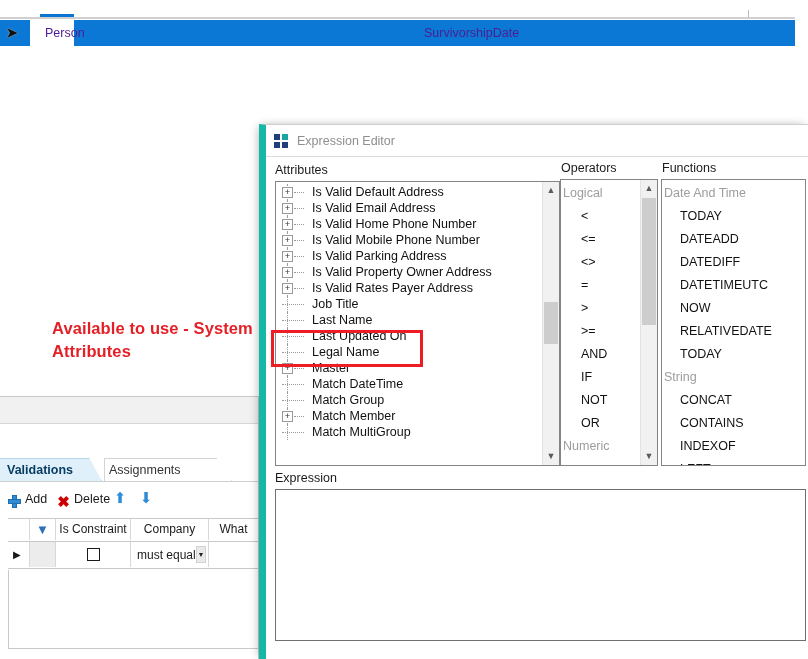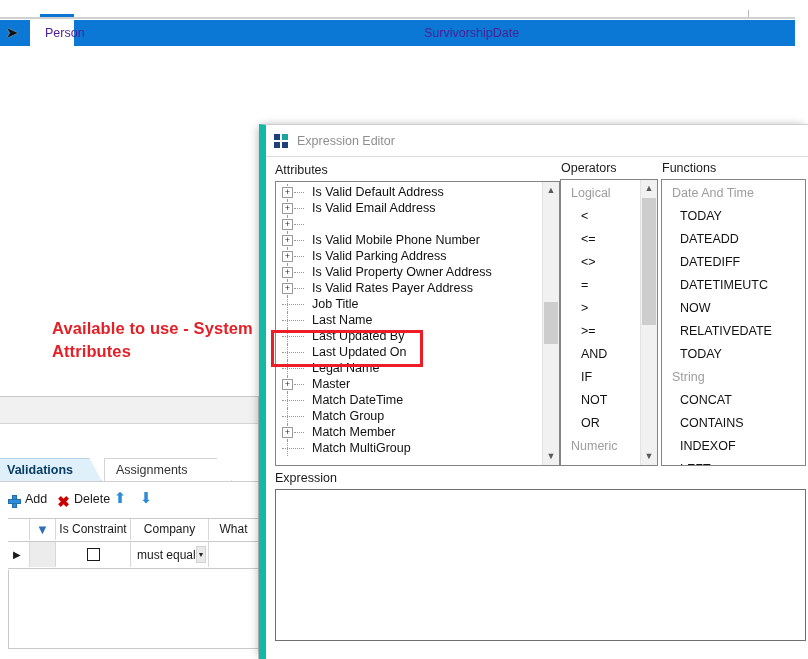--- a/index.html
+++ b/index.html
@@ -102,21 +102,21 @@
     background: #dff0fb;
     border: 1px solid #b8d4e8; border-bottom: none;
     padding-left: 10px;
     clip-path: polygon(0 0, 88% 0, 100% 100%, 0 100%);
   }
   .tab-assignments {
     left: 104px; width: 128px;
     color: #333;
     background: #ffffff;
     border: 1px solid #d4d4d4; border-bottom: none;
-    padding-left: 11px;
+    padding-left: 4px;
     clip-path: polygon(0 0, 88% 0, 100% 100%, 0 100%);
   }
   .tab-underline {
     position: absolute; left: 0; top: 481px; width: 258px; height: 1px;
     background: #cfcfcf;
   }
 
   
   .grid-cmd { position: absolute; left: 0; top: 490px; width: 258px; height: 22px; }
   .gc-item {
@@ -271,21 +271,21 @@
     border-top: 1px dotted #9a9a9a;
   }
   .tree-node.leaf .stub2 {
     position: absolute; left: 6px; top: 8px; width: 22px; height: 1px;
     border-top: 1px dotted #9a9a9a;
   }
 
   
   .simple-list { position: absolute; left: 0; top: 0; right: 16px; bottom: 0; overflow: hidden; padding-top: 2px; }
   .sl-cat {
-    height: 23px; line-height: 23px; padding-left: 10px;
+    height: 23px; line-height: 23px; padding-left: 2px;
     font-size: 12.5px; color: #9d9d9d; white-space: nowrap;
   }
   .sl-item {
     height: 23px; line-height: 23px; padding-left: 18px;
     font-size: 12.5px; color: #111; white-space: nowrap;
   }
   .box-operators .sl-item { padding-left: 20px; }
 
   
   .vscroll {
@@ -412,28 +412,27 @@
 
     <div class="section-label lbl-attributes">Attributes</div>
     <div class="section-label lbl-operators">Operators</div>
     <div class="section-label lbl-functions">Functions</div>
     <div class="section-label lbl-expression">Expression</div>
 
     <div class="listbox box-attributes">
       <div class="tree" id="attr-tree">
           <div class="tree-node"><span class="dotline"></span><span class="expander">+</span><span class="hstub"></span><span>Is Valid Default Address</span></div>
           <div class="tree-node"><span class="dotline"></span><span class="expander">+</span><span class="hstub"></span><span>Is Valid Email Address</span></div>
-          <div class="tree-node"><span class="dotline"></span><span class="expander">+</span><span class="hstub"></span></div>
+          <div class="tree-node"><span class="dotline"></span><span class="expander">+</span><span class="hstub"></span><span>Is Valid Home Phone Number</span></div>
           <div class="tree-node"><span class="dotline"></span><span class="expander">+</span><span class="hstub"></span><span>Is Valid Mobile Phone Number</span></div>
           <div class="tree-node"><span class="dotline"></span><span class="expander">+</span><span class="hstub"></span><span>Is Valid Parking Address</span></div>
           <div class="tree-node"><span class="dotline"></span><span class="expander">+</span><span class="hstub"></span><span>Is Valid Property Owner Address</span></div>
           <div class="tree-node"><span class="dotline"></span><span class="expander">+</span><span class="hstub"></span><span>Is Valid Rates Payer Address</span></div>
           <div class="tree-node leaf"><span class="dotline"></span><span class="stub2"></span><span>Job Title</span></div>
           <div class="tree-node leaf"><span class="dotline"></span><span class="stub2"></span><span>Last Name</span></div>
-          <div class="tree-node leaf"><span class="dotline"></span><span class="stub2"></span><span>Last Updated By</span></div>
           <div class="tree-node leaf"><span class="dotline"></span><span class="stub2"></span><span>Last Updated On</span></div>
           <div class="tree-node leaf"><span class="dotline"></span><span class="stub2"></span><span>Legal Name</span></div>
           <div class="tree-node"><span class="dotline"></span><span class="expander">+</span><span class="hstub"></span><span>Master</span></div>
           <div class="tree-node leaf"><span class="dotline"></span><span class="stub2"></span><span>Match DateTime</span></div>
           <div class="tree-node leaf"><span class="dotline"></span><span class="stub2"></span><span>Match Group</span></div>
           <div class="tree-node"><span class="dotline"></span><span class="expander">+</span><span class="hstub"></span><span>Match Member</span></div>
           <div class="tree-node leaf"><span class="dotline"></span><span class="stub2"></span><span>Match MultiGroup</span></div>
         </div>
       <div class="vscroll">
         <div class="sb-arrow sb-up">▲</div>

